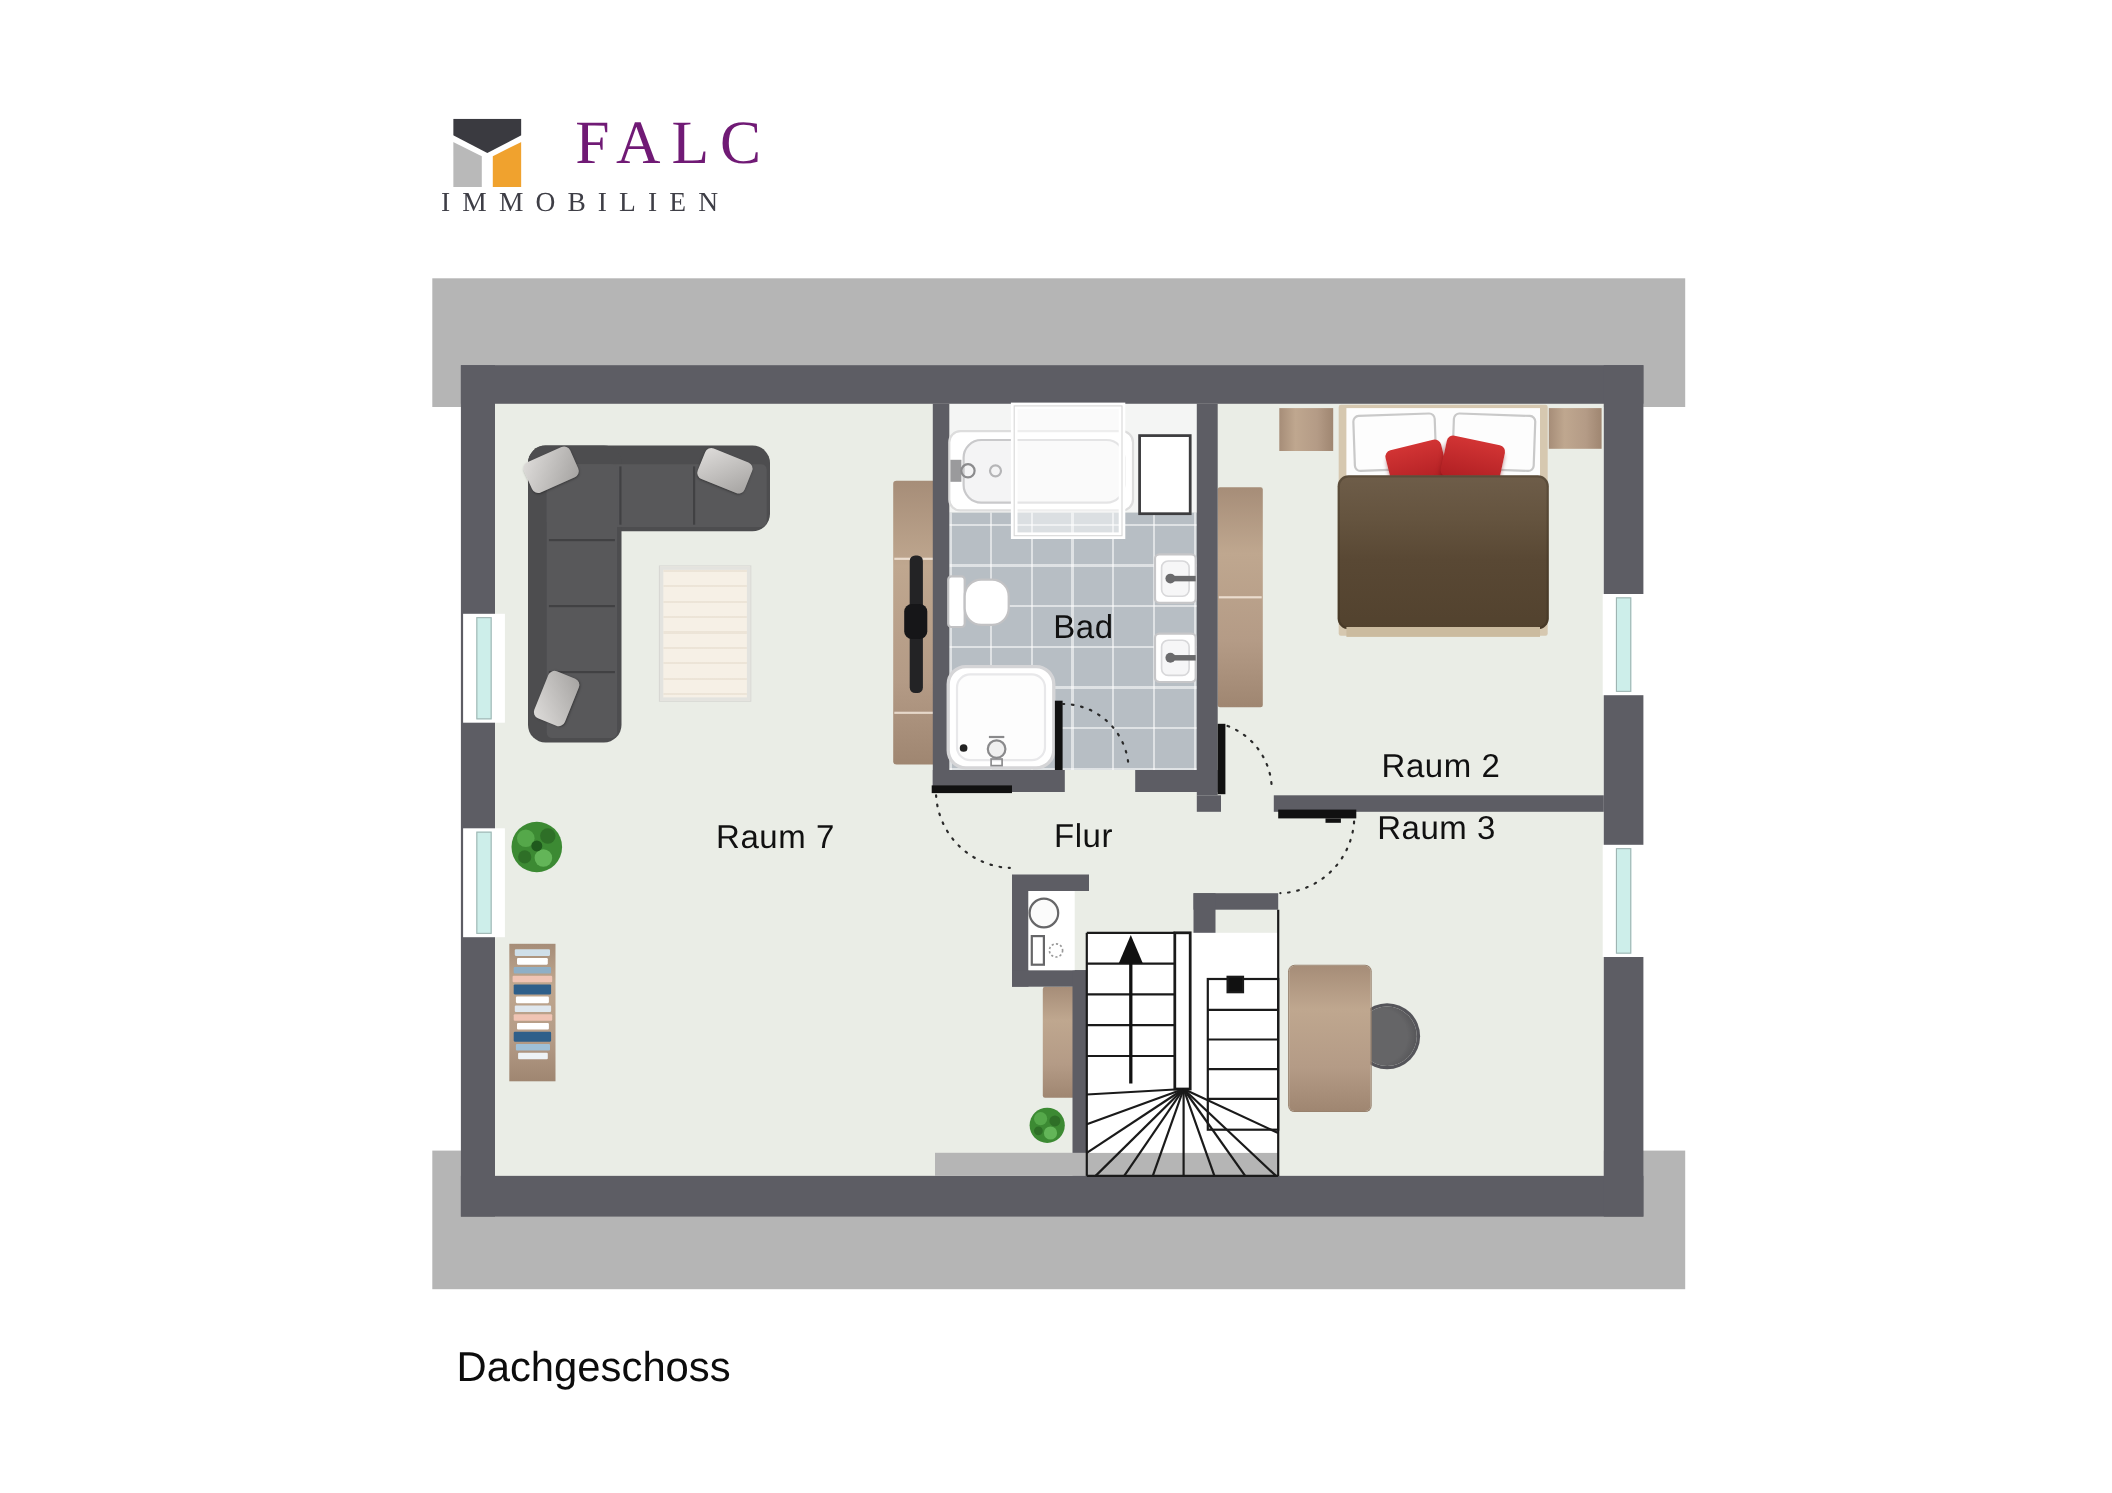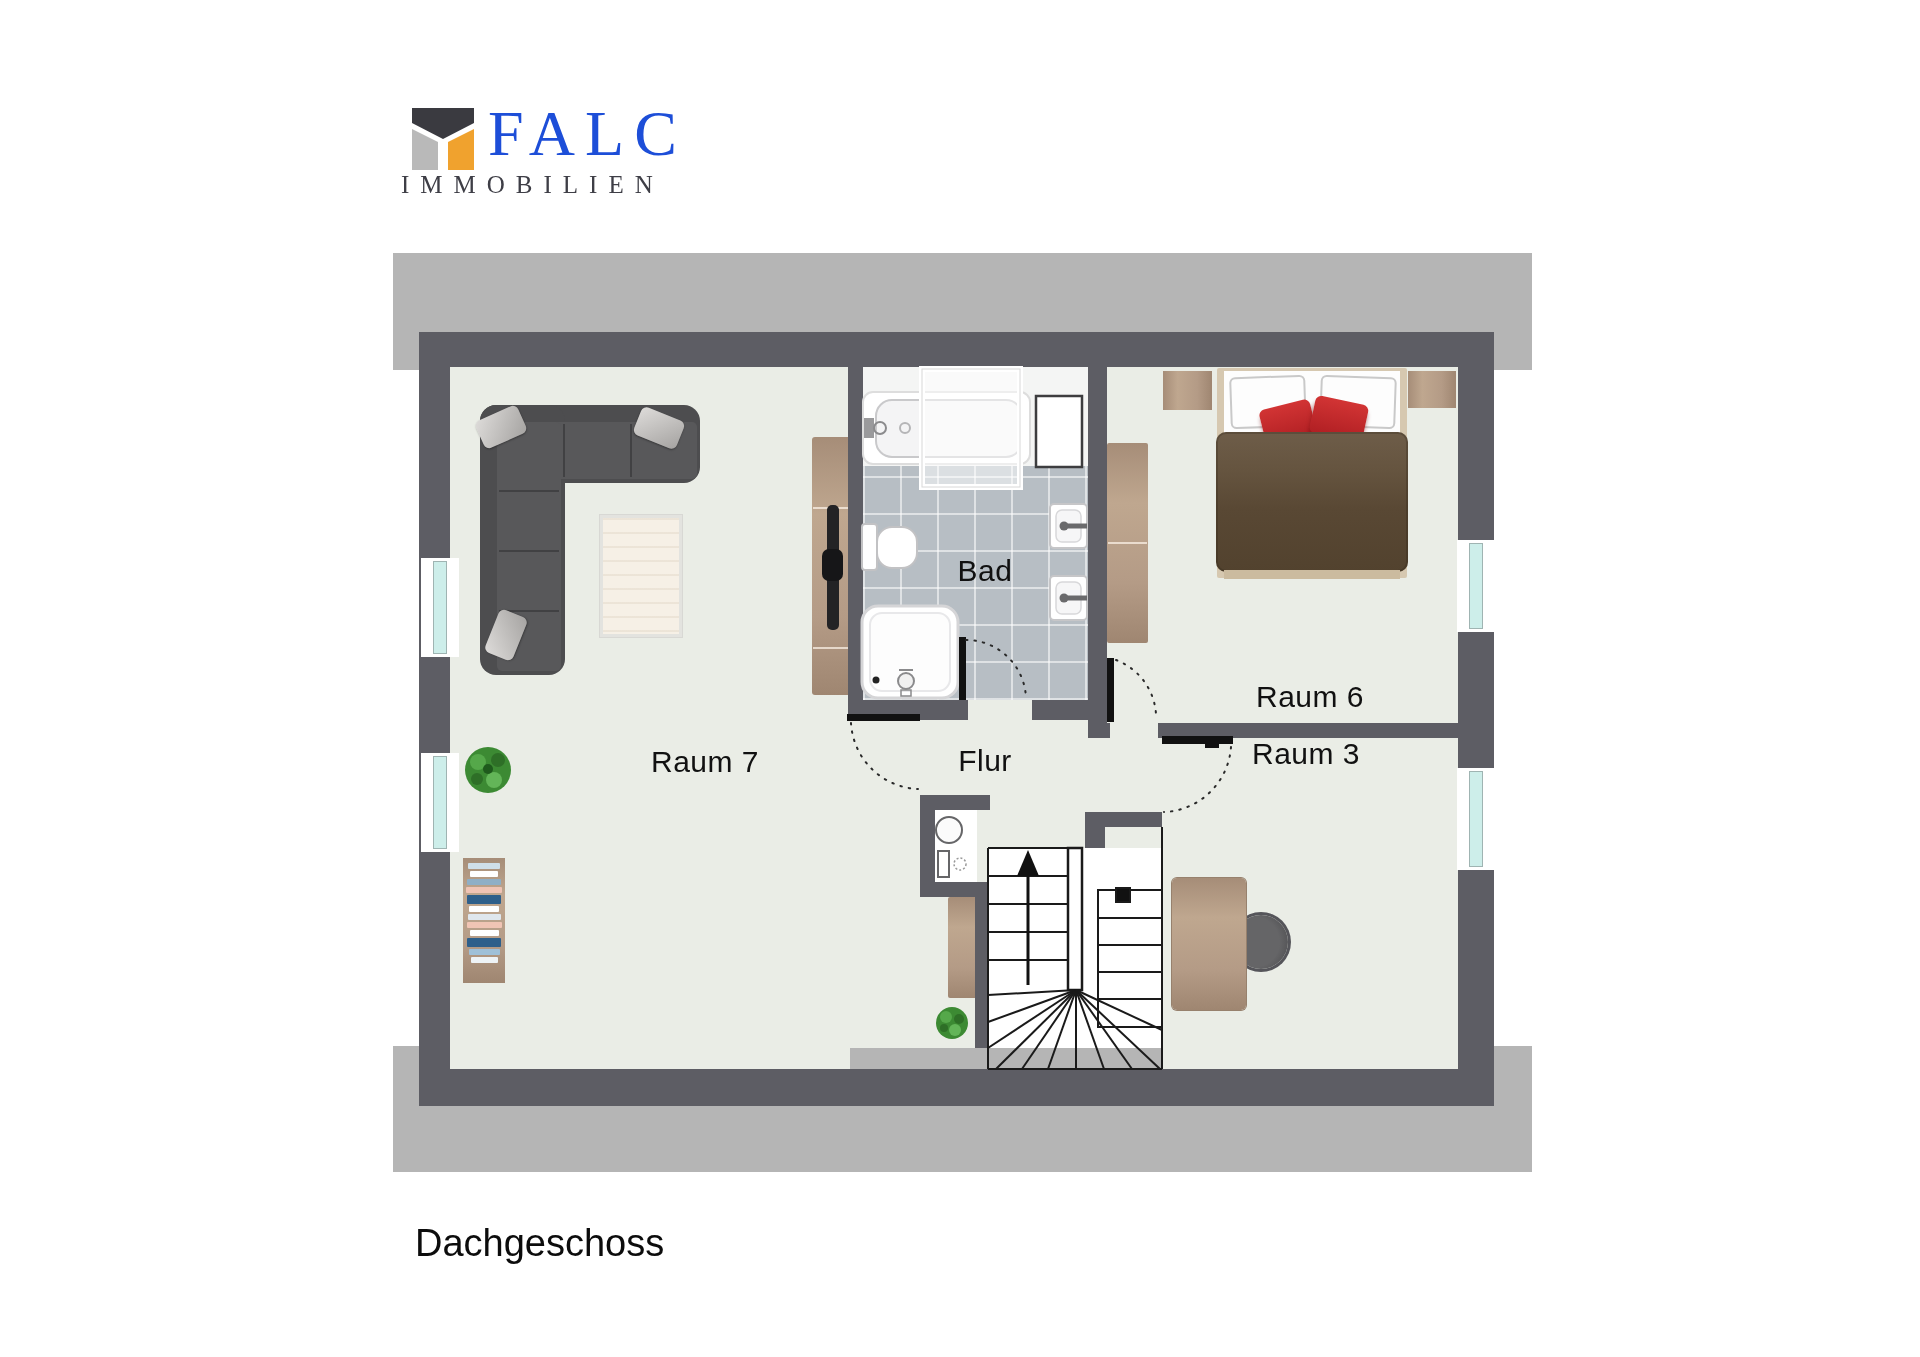--- a/index.html
+++ b/index.html
@@ -18,22 +18,22 @@
   .band{position:absolute;background:var(--band);}
   .floor{position:absolute;background:var(--floor);}
   .wood{background:linear-gradient(90deg,#a68d78,#bfa78f 30%,#b49b86 70%,#9f8671);}
   .woodv{background:linear-gradient(180deg,#a68d78,#bfa78f 30%,#b49b86 70%,#9f8671);}
   .window{position:absolute;background:#ffffff;}
   .glass{position:absolute;background:#cdeeea;border:1px solid #9fb4b2;}
   .label{position:absolute;transform:translate(-50%,-50%);font-size:30px;
          letter-spacing:.5px;white-space:nowrap;}
   .caption{position:absolute;font-size:38px;color:#0c0c0c;text-align:right;}
   
-  .brand-name{position:absolute;font-family:"Liberation Serif",serif;font-size:64px;
-              color:#1d4ed8;letter-spacing:10px;line-height:1;}
+  .brand-name{position:absolute;font-family:"Liberation Serif",serif;font-size:56px;
+              color:#701a75;letter-spacing:10px;line-height:1;margin-left:35px;}
   .brand-sub{position:absolute;font-family:"Liberation Serif",serif;font-size:25px;
              color:#3e3e46;letter-spacing:11px;line-height:1;}
   
   .sofa{position:absolute;background:#4d4d4f;border-radius:16px;}
   .seat{position:absolute;background:#58585a;border-radius:5px;}
   .seam{position:absolute;background:#414143;}
   .pil{position:absolute;width:46px;height:30px;border-radius:6px;
        background:linear-gradient(135deg,#dedcda,#a5a3a1);box-shadow:0 1px 2px rgba(0,0,0,.35);}
   .rug{position:absolute;border:3px solid #e3e3df;background:
        repeating-linear-gradient(180deg, rgba(218,206,188,.35) 0 2px, rgba(0,0,0,0) 2px 14px),#f6f0e6;
@@ -280,16 +280,16 @@
     <circle cx="946" cy="1017" r="6" fill="#55a84a"></circle>
     <circle cx="959" cy="1019" r="5" fill="#2e6f27"></circle>
     <circle cx="955" cy="1030" r="6" fill="#63b558"></circle>
     <circle cx="944" cy="1028" r="4" fill="#2e6f27"></circle>
   </g>
 </svg>
 
 <div class="label" style="left:705px;top:762px;">Raum 7</div>
 <div class="label" style="left:985px;top:571px;text-align:center;">Bad</div>
 <div class="label" style="left:985px;top:761px;">Flur</div>
-<div class="label" style="left:1310px;top:697px;">Raum 6</div>
+<div class="label" style="left:1310px;top:697px;">Raum 2</div>
 <div class="label" style="left:1306px;top:754px;">Raum 3</div>
 
 <div class="caption" style="left:415px;top:1222px;">Dachgeschoss</div>
 
 </body></html>

